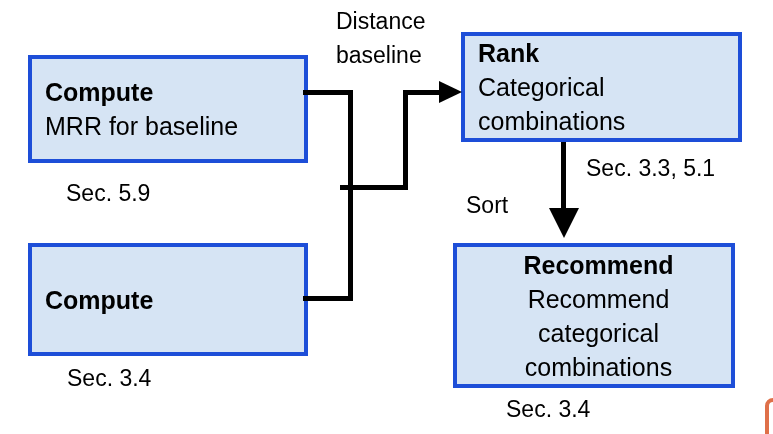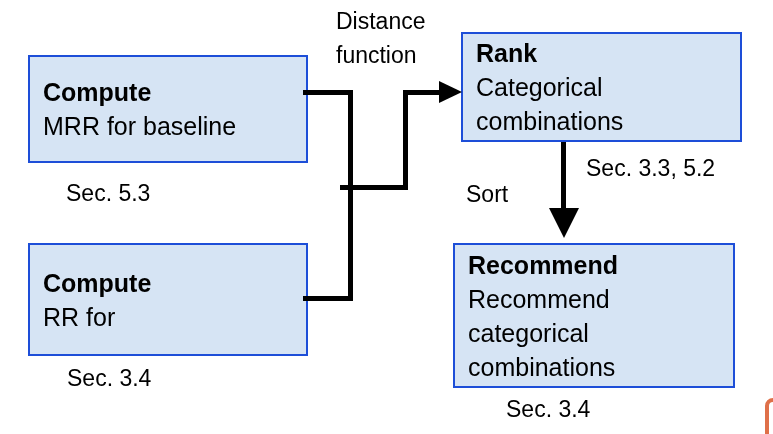--- a/index.html
+++ b/index.html
@@ -9,21 +9,21 @@
     height: 434px;
     background: #ffffff;
     overflow: hidden;
     font-family: "Liberation Sans", "DejaVu Sans", sans-serif;
     color: #000000;
   }
   .node {
     position: absolute;
     box-sizing: border-box;
     background: #d6e4f4;
-    border: 2px solid #1d4ed8;
+    border: 4px solid #1d4ed8;
     display: flex;
     flex-direction: column;
     justify-content: center;
     padding-left: 13px;
     padding-right: 4px;
     font-size: 25px;
     line-height: 34px;
     white-space: nowrap;
   }
   .node .title { font-weight: bold; }
@@ -44,29 +44,29 @@
   #arrowhead-down {
     border-left: 15px solid transparent;
     border-right: 15px solid transparent;
     border-top: 30px solid #000000;
     left: 549px; top: 208px;
   }
   
   #node-compute-mrr   { left: 28px;  top: 55px;  width: 280px; height: 108px; }
   #node-rank          { left: 461px; top: 32px;  width: 281px; height: 110px; }
   #node-compute-rr    { left: 28px;  top: 243px; width: 280px; height: 113px; }
-  #node-recommend     { left: 453px; top: 243px; width: 282px; height: 145px; }
+  #node-recommend     { left: 453px; top: 243px; width: 282px; height: 145px; text-align: center; }
   
   #sec-compute-mrr { left: 66px;  top: 176px; }
   #sec-rank        { left: 586px; top: 151px; }
   #sec-compute-rr  { left: 67px;  top: 361px; }
   #sec-recommend   { left: 506px; top: 392px; }
   
   #label-distance  { left: 336px; top: 4px; }
-  #label-sort      { left: 466px; top: 177px; }
+  #label-sort      { left: 466px; top: 188px; }
   
   #seg-mrr-out     { left: 303px; top: 90px;  width: 50px;  height: 5px; }
   #seg-merge-vert  { left: 348px; top: 90px;  width: 5px;   height: 211px; }
   #seg-rr-out      { left: 303px; top: 296px; width: 50px;  height: 5px; }
   #seg-junction-h  { left: 340px; top: 185px; width: 68px;  height: 5px; }
   #seg-up-vert     { left: 403px; top: 90px;  width: 5px;   height: 100px; }
   #seg-into-rank   { left: 403px; top: 90px;  width: 38px;  height: 5px; }
   #seg-rank-down   { left: 561px; top: 142px; width: 5px;   height: 68px; }
   
   #partial-accent-box {
@@ -90,38 +90,37 @@
   </div>
 
   <div class="node" id="node-rank">
     <span class="title">Rank</span>
     <span>Categorical</span>
     <span>combinations</span>
   </div>
 
   <div class="node" id="node-compute-rr">
     <span class="title">Compute</span>
-    <span>RR for</span>
   </div>
 
   <div class="node" id="node-recommend">
     <span class="title">Recommend</span>
     <span>Recommend</span>
     <span>categorical</span>
     <span>combinations</span>
   </div>
 
-  <div class="lbl" id="sec-compute-mrr">Sec. 5.3</div>
-  <div class="lbl" id="sec-rank">Sec. 3.3, 5.2</div>
+  <div class="lbl" id="sec-compute-mrr">Sec. 5.9</div>
+  <div class="lbl" id="sec-rank">Sec. 3.3, 5.1</div>
   <div class="lbl" id="sec-compute-rr">Sec. 3.4</div>
   <div class="lbl" id="sec-recommend">Sec. 3.4</div>
 
   <div class="lbl" id="label-distance">
     <div>Distance</div>
-    <div>function</div>
+    <div>baseline</div>
   </div>
   <div class="lbl" id="label-sort">Sort</div>
 
   <div class="seg" id="seg-mrr-out"></div>
   <div class="seg" id="seg-merge-vert"></div>
   <div class="seg" id="seg-rr-out"></div>
   <div class="seg" id="seg-junction-h"></div>
   <div class="seg" id="seg-up-vert"></div>
   <div class="seg" id="seg-into-rank"></div>
   <div class="tri" id="arrowhead-right"></div>

